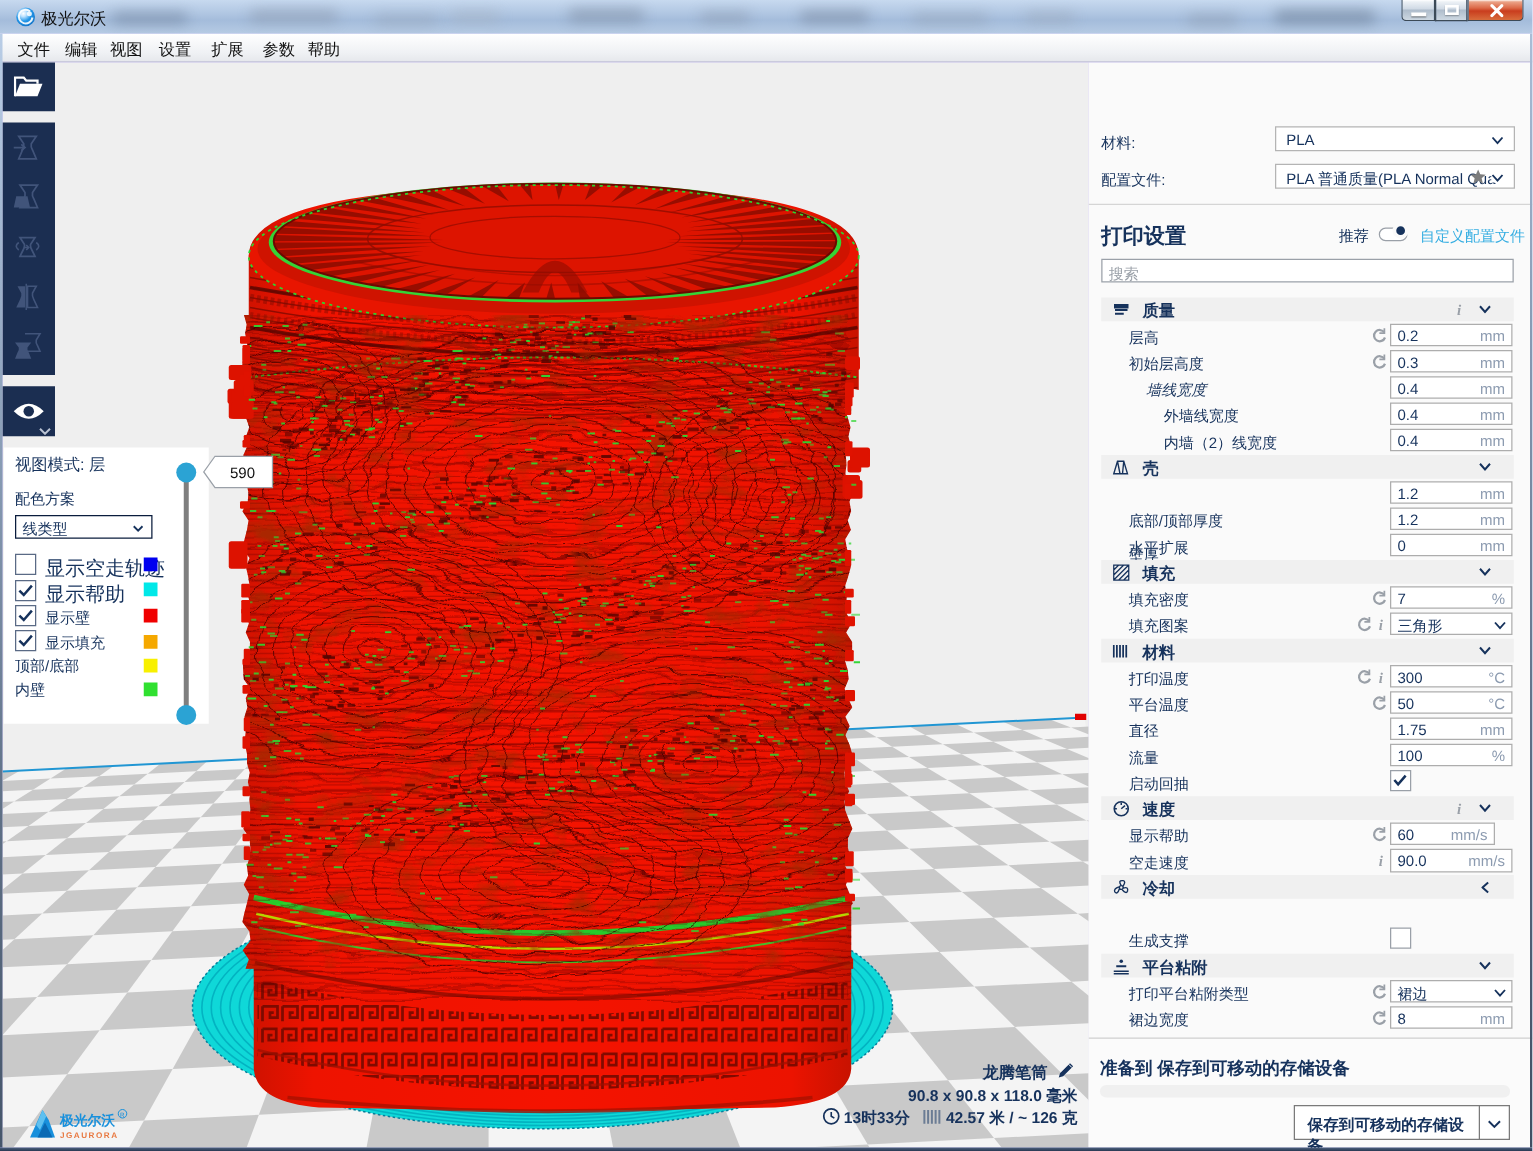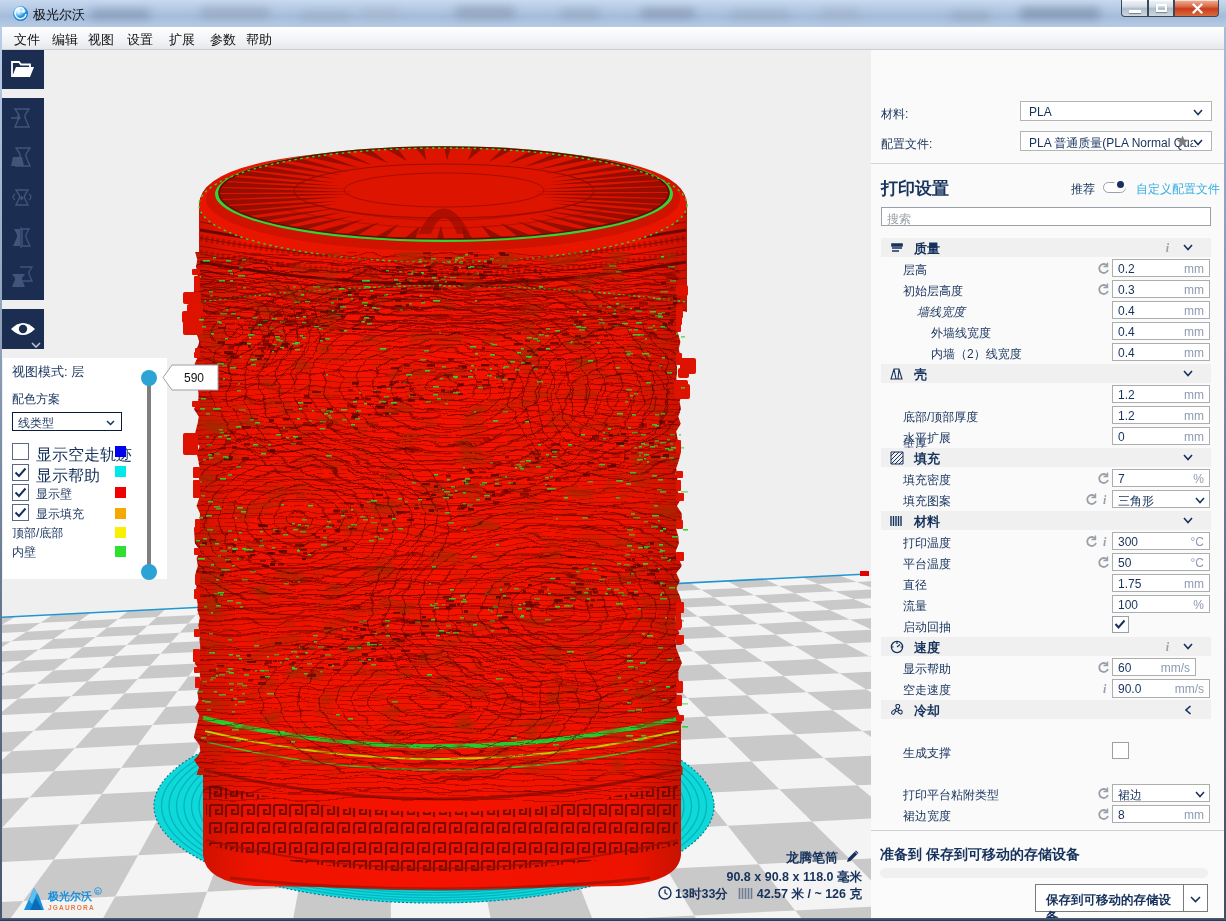--- a/index.html
+++ b/index.html
@@ -2177,20 +2177,31 @@
         <svg width="14" height="14" style="position:absolute;left:9px;top:3px" viewBox="0 0 14 14">
           <path d="M7,7 m-1.5,0 a1.5,1.5 0 1,0 3,0 a1.5,1.5 0 1,0 -3,0 M7,5.5 Q4,1 8.5,1.5 Q11,2 8.5,5.8 M8.5,7.5 Q13,6 12,10 Q11,12.5 7.8,8.8 M5.5,8 Q4,13 1.8,10.5 Q0.8,8 5.2,6.5" stroke="#16325c" stroke-width="1.1" fill="none"></path>
         </svg>
         <b>冷却</b>
         <svg width="7" height="10" style="position:absolute;right:19px;top:5px" viewBox="0 0 7 10">
           <path d="M5.5,1 L1,5 L5.5,9" stroke="#16325c" stroke-width="1.6" fill="none"></path>
         </svg>
       </div>
       <div class="lbl" style="left:32px;top:695px;">生成支撑</div>
       <div class="abs" style="left:241px;top:692px;width:17px;height:17px;border:1px solid #9aa0a8;background:#fff"></div>
+      <div class="cat" style="top:713px">
+        <svg width="14" height="14" style="position:absolute;left:9px;top:3px" viewBox="0 0 14 14">
+          <path d="M1,11 h12 M1,13 h12" stroke="#16325c" stroke-width="1.2" fill="none"></path>
+          <circle cx="7" cy="3" r="1.4" fill="#16325c"></circle>
+          <path d="M3,7 h8" stroke="#16325c" stroke-width="1.6"></path>
+        </svg>
+        <b>平台粘附</b>
+        <svg width="10" height="7" style="position:absolute;right:18px;top:6px" viewBox="0 0 10 7">
+          <path d="M1,1 L5,5.5 L9,1" stroke="#16325c" stroke-width="1.6" fill="none"></path>
+        </svg>
+      </div>
       <div class="lbl" style="left:32px;top:737px;">打印平台粘附类型</div>
       <svg width="13" height="13" style="position:absolute;left:226px;top:737px" viewBox="0 0 13 13">
         <path d="M10.5,4 A4.5,4.5 0 1,0 11,8" fill="none" stroke="#9aa0a8" stroke-width="1.8"></path>
         <path d="M10.5,0.5 L10.5,4.5 L6.5,4.5" fill="none" stroke="#9aa0a8" stroke-width="1.4"></path>
       </svg>
       <div class="inp" style="left:241px;top:734px;width:98px;height:18px">
         <span style="position:absolute;left:5px;top:2px">裙边</span>
         <svg width="10" height="7" style="position:absolute;right:4px;top:6px" viewBox="0 0 10 7">
           <path d="M1,1 L5,5.5 L9,1" stroke="#16325c" stroke-width="1.5" fill="none"></path>
         </svg>

